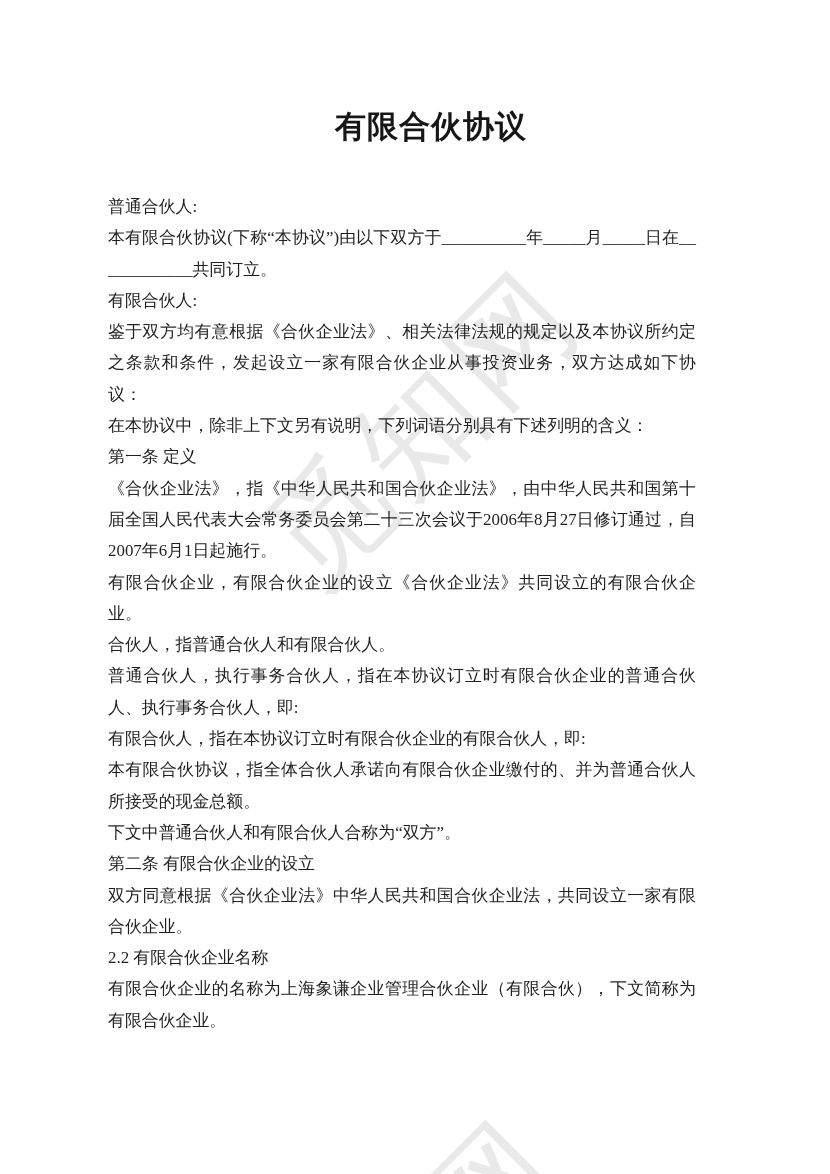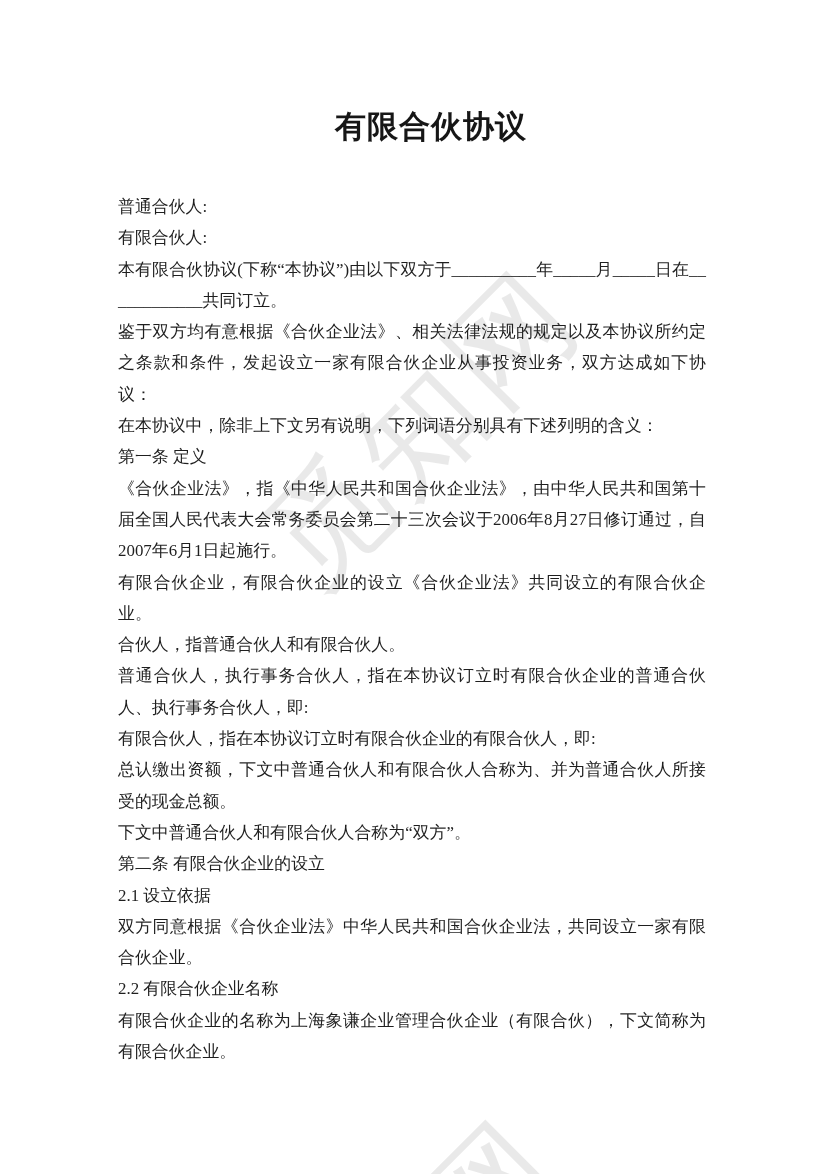--- a/index.html
+++ b/index.html
@@ -25,21 +25,21 @@
     margin: 0;
     text-align: center;
     font-size: 31px;
     font-weight: 700;
     letter-spacing: 1px;
     color: #161616;
   }
   .doc-body {
     position: absolute;
     top: 191px;
-    left: 118px;
+    left: 108px;
     width: 588px;
   }
   .doc-body p {
     margin: 0;
     font-size: 16.9px;
     line-height: 31.3px;
     text-align: justify;
     word-break: break-all;
   }
   .watermark {
@@ -67,32 +67,31 @@
     <span>觅知网</span>
   </div>
   <div class="watermark watermark-bottom">
     <span>觅知网</span>
   </div>
 
   <h1 class="doc-title">有限合伙协议</h1>
 
   <div class="doc-body">
     <p>普通合伙人:</p>
+    <p>本有限合伙协议(下称“本协议”)由以下双方于__________年_____月_____日在____________共同订立。</p>
     <p>有限合伙人:</p>
-    <p>本有限合伙协议(下称“本协议”)由以下双方于__________年_____月_____日在____________共同订立。</p>
     <p>鉴于双方均有意根据《合伙企业法》、相关法律法规的规定以及本协议所约定之条款和条件，发起设立一家有限合伙企业从事投资业务，双方达成如下协议：</p>
     <p>在本协议中，除非上下文另有说明，下列词语分别具有下述列明的含义：</p>
     <p>第一条 定义</p>
     <p>《合伙企业法》，指《中华人民共和国合伙企业法》，由中华人民共和国第十届全国人民代表大会常务委员会第二十三次会议于2006年8月27日修订通过，自2007年6月1日起施行。</p>
     <p>有限合伙企业，有限合伙企业的设立《合伙企业法》共同设立的有限合伙企业。</p>
     <p>合伙人，指普通合伙人和有限合伙人。</p>
     <p>普通合伙人，执行事务合伙人，指在本协议订立时有限合伙企业的普通合伙人、执行事务合伙人，即:</p>
     <p>有限合伙人，指在本协议订立时有限合伙企业的有限合伙人，即:</p>
-    <p>总认缴出资额，下文中普通合伙人和有限合伙人合称为、并为普通合伙人所接受的现金总额。</p>
+    <p>本有限合伙协议，指全体合伙人承诺向有限合伙企业缴付的、并为普通合伙人所接受的现金总额。</p>
     <p>下文中普通合伙人和有限合伙人合称为“双方”。</p>
     <p>第二条 有限合伙企业的设立</p>
-    <p>2.1 设立依据</p>
     <p>双方同意根据《合伙企业法》中华人民共和国合伙企业法，共同设立一家有限合伙企业。</p>
     <p>2.2 有限合伙企业名称</p>
     <p>有限合伙企业的名称为上海象谦企业管理合伙企业（有限合伙），下文简称为有限合伙企业。</p>
   </div>
 
 </div>
 
 </body></html>

